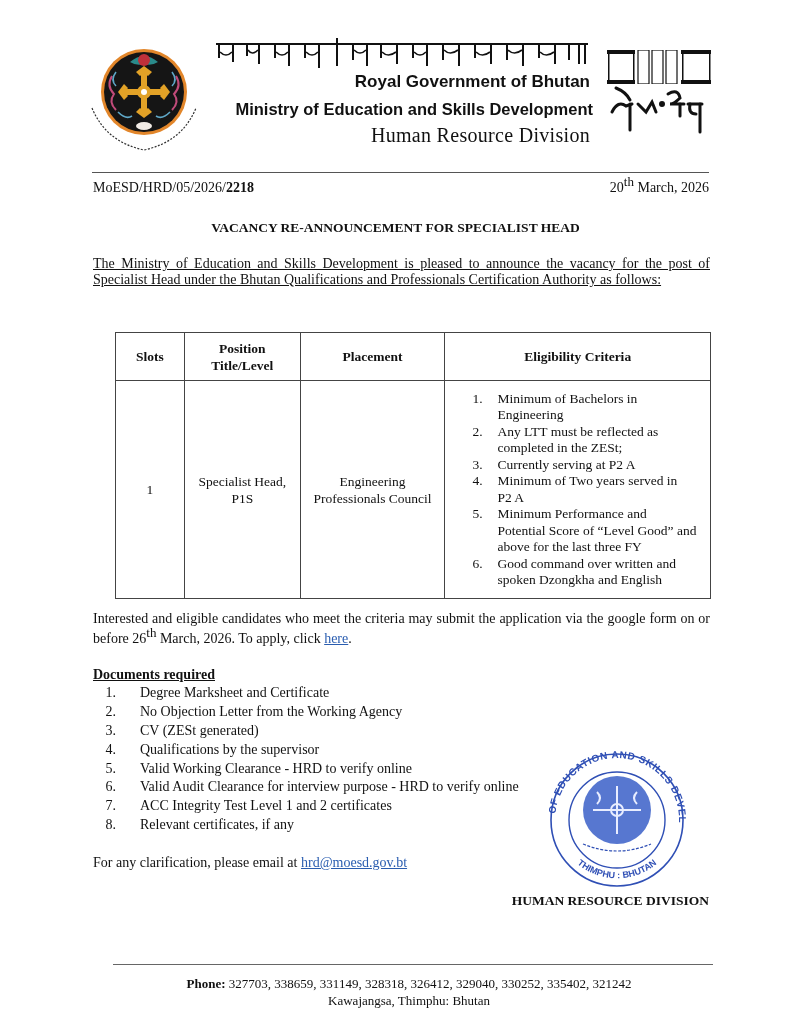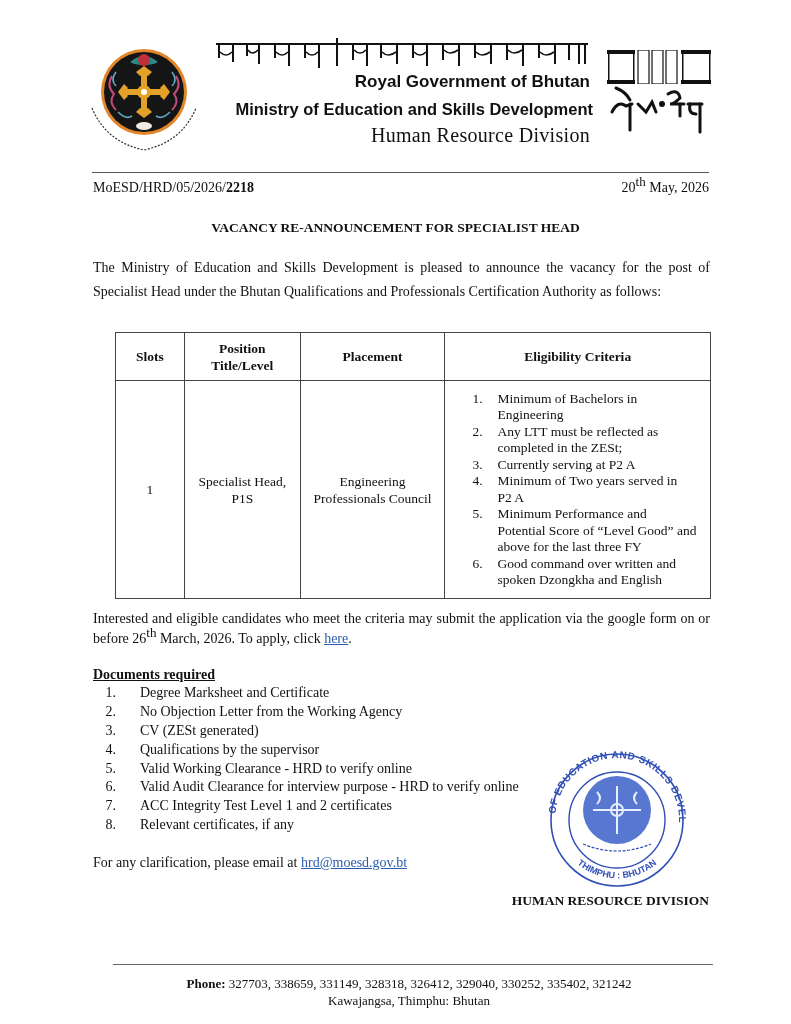--- a/index.html
+++ b/index.html
@@ -21,21 +21,21 @@
 
   .rule-top { left: 92px; top: 172px; width: 617px; height: 0; border-top: 1.5px solid #555; }
 
   .ref { left: 93px; top: 180px; font-size: 14px; }
   .ref b { font-weight: bold; }
   .date { right: 82px; top: 180px; font-size: 14px; text-align: right; }
   sup { font-size: 13px; vertical-align: super; line-height: 0; }
 
   .title { left: 0; width: 791px; top: 220px; text-align: center; font-size: 13.5px; font-weight: bold; }
 
-  .intro { left: 93px; top: 256px; width: 617px; font-size: 14px; line-height: 24px; text-align: justify; }
+  .intro { left: 93px; top: 256px; width: 617px; font-size: 14px; line-height: 16px; text-align: justify; text-decoration: underline; }
 
   
   .vtable { left: 115px; top: 332px; width: 596px; border-collapse: collapse; font-size: 13.5px; }
   .vtable th, .vtable td { border: 1.3px solid #444; text-align: center; vertical-align: middle; padding: 0; }
   .vtable th { height: 47px; font-weight: bold; line-height: 17px; }
   .vtable td { height: 209px; line-height: 17px; }
   .vtable td.crit { text-align: left; padding: 4px 4px 4px 0; }
   .crit-list { margin: 0; padding: 0 0 0 52px; list-style: none; counter-reset: c; }
   .crit-list li { position: relative; counter-increment: c; font-size: 13.5px; line-height: 16.5px; }
   .crit-list li .num { position: absolute; left: -25px; }
@@ -175,21 +175,21 @@
     </g>
   </svg>
 </div>
 
 <div class="abs rule-top"></div>
 
 <div class="abs ref">
   <span>MoESD/HRD/05/2026/</span><b>2218</b>
 </div>
 <div class="abs date">
-  <span>20</span><sup>th</sup><span> May, 2026</span>
+  <span>20</span><sup>th</sup><span> March, 2026</span>
 </div>
 
 <div class="abs title">VACANCY RE-ANNOUNCEMENT FOR SPECIALIST HEAD</div>
 
 <div class="abs intro">The Ministry of Education and Skills Development is pleased to announce the vacancy for the post of Specialist Head under the Bhutan Qualifications and Professionals Certification Authority as follows:</div>
 
 <table class="abs vtable">
   <colgroup>
     <col style="width:69px">
     <col style="width:116px">

